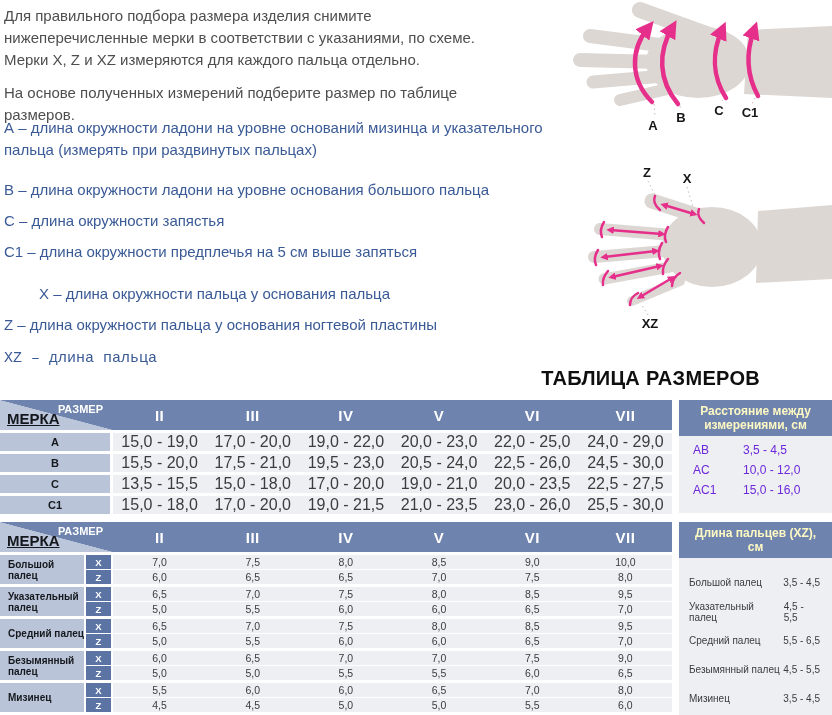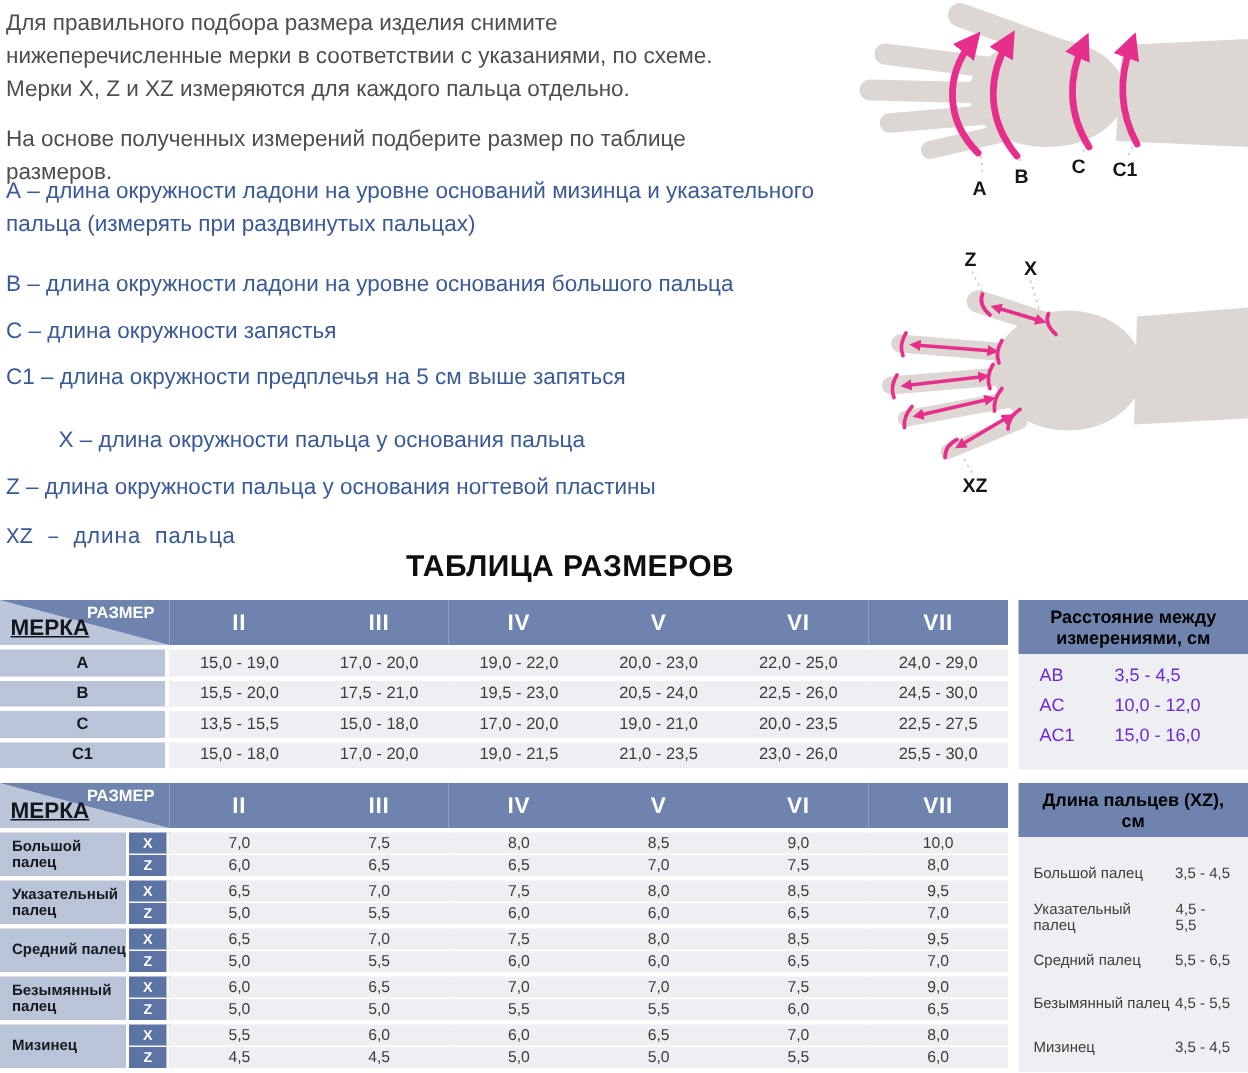--- a/index.html
+++ b/index.html
@@ -13,21 +13,21 @@
 
   .def { position:absolute; left:4px; width:545px; font-size:15px; line-height:22px; color:#3a5a96; }
   .def-a  { top:117px; } .def-b  { top:179px; } .def-c  { top:210px; }
   .def-c1 { top:241px; } .def-x  { top:283px;margin-left:35px; } .def-z  { top:314px; }
   .def-xz { top:348px;font-family:Liberation Mono, monospace; }
 
   .hand1 { position:absolute; left:560px; top:0; }
   .hand2 { position:absolute; left:560px; top:155px; }
   .diag-label { font-size:13px; font-weight:bold; fill:#161616; }
 
-  .table-title { position:absolute; left:0; top:367px; width:760px; text-align:center;
+  .table-title { position:absolute; left:0; top:367px; width:760px; text-align:right;
                  font-size:20px; font-weight:bold; color:#0f0f0f; letter-spacing:.3px; }
 
   
   #table1 { position:absolute; left:0; top:400px; width:672px; height:112px;
             display:grid; grid-template-columns:113px repeat(6,1fr);
             grid-template-rows:30px repeat(4,1fr); row-gap:3px; }
   #table2 { position:absolute; left:0; top:522px; width:672px; }
   #table2-header { display:grid; grid-template-columns:86px 27px repeat(6,1fr); height:30px; }
   .finger-group { display:grid; grid-template-columns:86px 27px repeat(6,1fr);
                   grid-auto-rows:14px; row-gap:1px; margin-top:3px; }
@@ -36,35 +36,35 @@
   .t-corner::before { content:""; position:absolute; inset:0;
       background:linear-gradient(to top right, #bcc6da 49.6%, rgba(188,198,218,0) 50.4%); }
   .span2 { grid-column:1 / span 2; }
   .corner-top { position:absolute; top:3px; right:10px; color:#fff; font-size:11px; font-weight:bold; z-index:1; }
   .corner-bottom { position:absolute; bottom:3px; left:7px; color:#14171c; font-size:15px; font-weight:bold; z-index:1;text-decoration:underline; }
 
   .t-colhead { background:#6e84ae; color:#fff; font-weight:bold; font-size:15px;
                display:flex; align-items:center; justify-content:center; letter-spacing:.5px; }
   .t-rowhead { background:#bac4d8; color:#15181d; font-weight:bold; font-size:11px;
                display:flex; align-items:center; justify-content:center; border-right:3px solid #fff; }
-  .t-cell { background:#edeff3; color:#3c3c3c; font-size:11px;
+  .t-cell { background:#edeff3; color:#3c3c3c; font-size:16px;
             display:flex; align-items:center; justify-content:center; }
 
   .f-label { grid-row:1 / span 2; background:#bac4d8; color:#15181d; font-size:10px; font-weight:bold;
              display:flex; align-items:center; padding-left:8px; line-height:11px;
              border-right:2px solid #fff; }
   .f-badge { background:#5c74a3; color:#fff; font-size:9.5px; font-weight:bold;
              display:flex; align-items:center; justify-content:center; border-right:2px solid #fff; }
   .f-cell { background:#edeff3; color:#3c3c3c; font-size:10.5px;
             display:flex; align-items:center; justify-content:center; }
 
   
   .panel { position:absolute; left:679px; width:153px; }
   #panel1 { top:400px; } #panel2 { top:522px; }
-  .panel-header { height:36px; background:#6e84ae; color:#000000; font-weight:bold; font-size:12px;
+  .panel-header { height:36px; background:#6e84ae; color:#fef9c3; font-weight:bold; font-size:12px;
                   line-height:14px; display:flex; align-items:center; justify-content:center;
                   text-align:center; padding:0 8px; }
   .panel-body { background:#edeff3; }
   #panel1 .panel-body { height:77px; padding-top:7px; }
   #panel2 .panel-body { height:157px; padding-top:10px; }
   .p-row { display:flex; height:20px; align-items:flex-start; font-size:12px; color:#6d28d9; padding:0 14px; }
   .p-label { width:50px; }
   .p2-row { display:flex; justify-content:space-between; align-items:center; height:29px;
             padding:0 12px 0 10px; font-size:10px; color:#3c3c3c; }
 </style>

